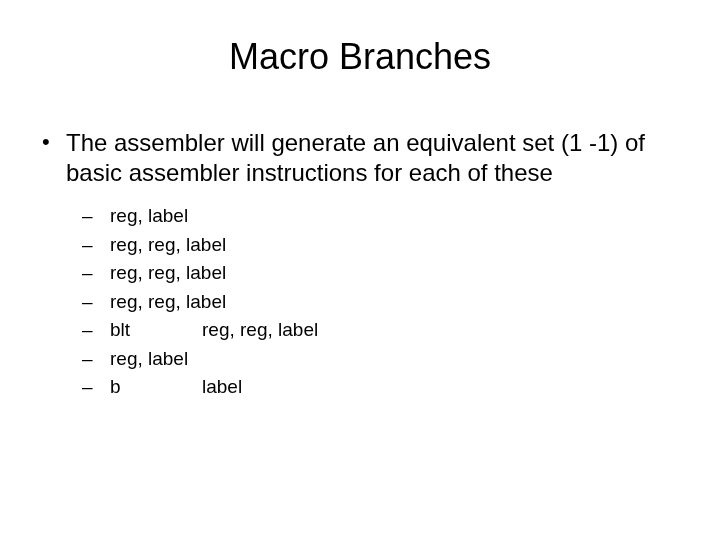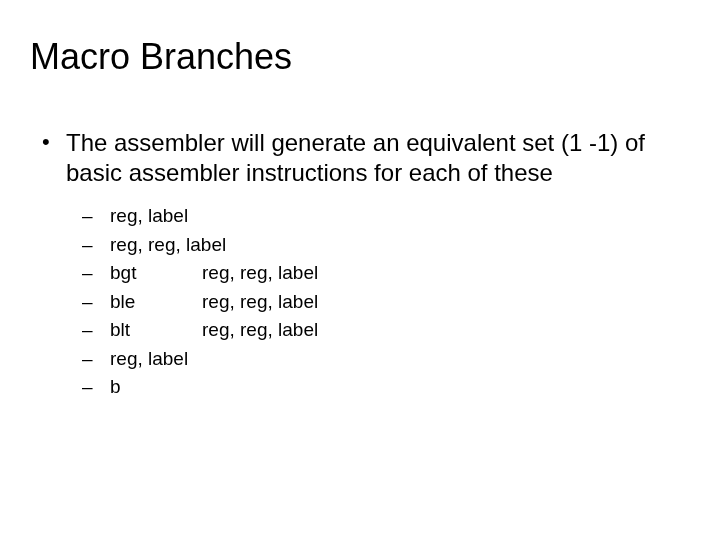--- a/index.html
+++ b/index.html
@@ -6,20 +6,21 @@
     body {
       width: 720px;
       height: 540px;
       background: #ffffff;
       font-family: Arial, Helvetica, sans-serif;
       color: #000000;
       padding: 30px 30px 30px 30px;
       position: relative;
     }
     .slide-title {
+      text-align: center;
       font-size: 36px;
       font-weight: normal;
       margin-top: 6px;
       margin-bottom: 50px;
     }
     .content {
       padding-left: 10px;
     }
     .bullet-main {
       display: flex;
@@ -75,35 +76,34 @@
     <div class="sub-item">
       <span class="sub-dash">–</span>
       <span class="args">reg, label</span>
     </div>
     <div class="sub-item">
       <span class="sub-dash">–</span>
       <span class="args">reg, reg, label</span>
     </div>
     <div class="sub-item">
       <span class="sub-dash">–</span>
-      <span class="instr">bgt</span>
       <span class="args">reg, reg, label</span>
     </div>
     <div class="sub-item">
       <span class="sub-dash">–</span>
-      <span class="instr">ble</span>
       <span class="args">reg, reg, label</span>
     </div>
     <div class="sub-item">
       <span class="sub-dash">–</span>
       <span class="instr">blt</span>
       <span class="args">reg, reg, label</span>
     </div>
     <div class="sub-item">
       <span class="sub-dash">–</span>
       <span class="args">reg, label</span>
     </div>
     <div class="sub-item">
       <span class="sub-dash">–</span>
       <span class="instr">b</span>
+      <span class="args">label</span>
     </div>
   </div>
 </div>
 
 </body></html>

